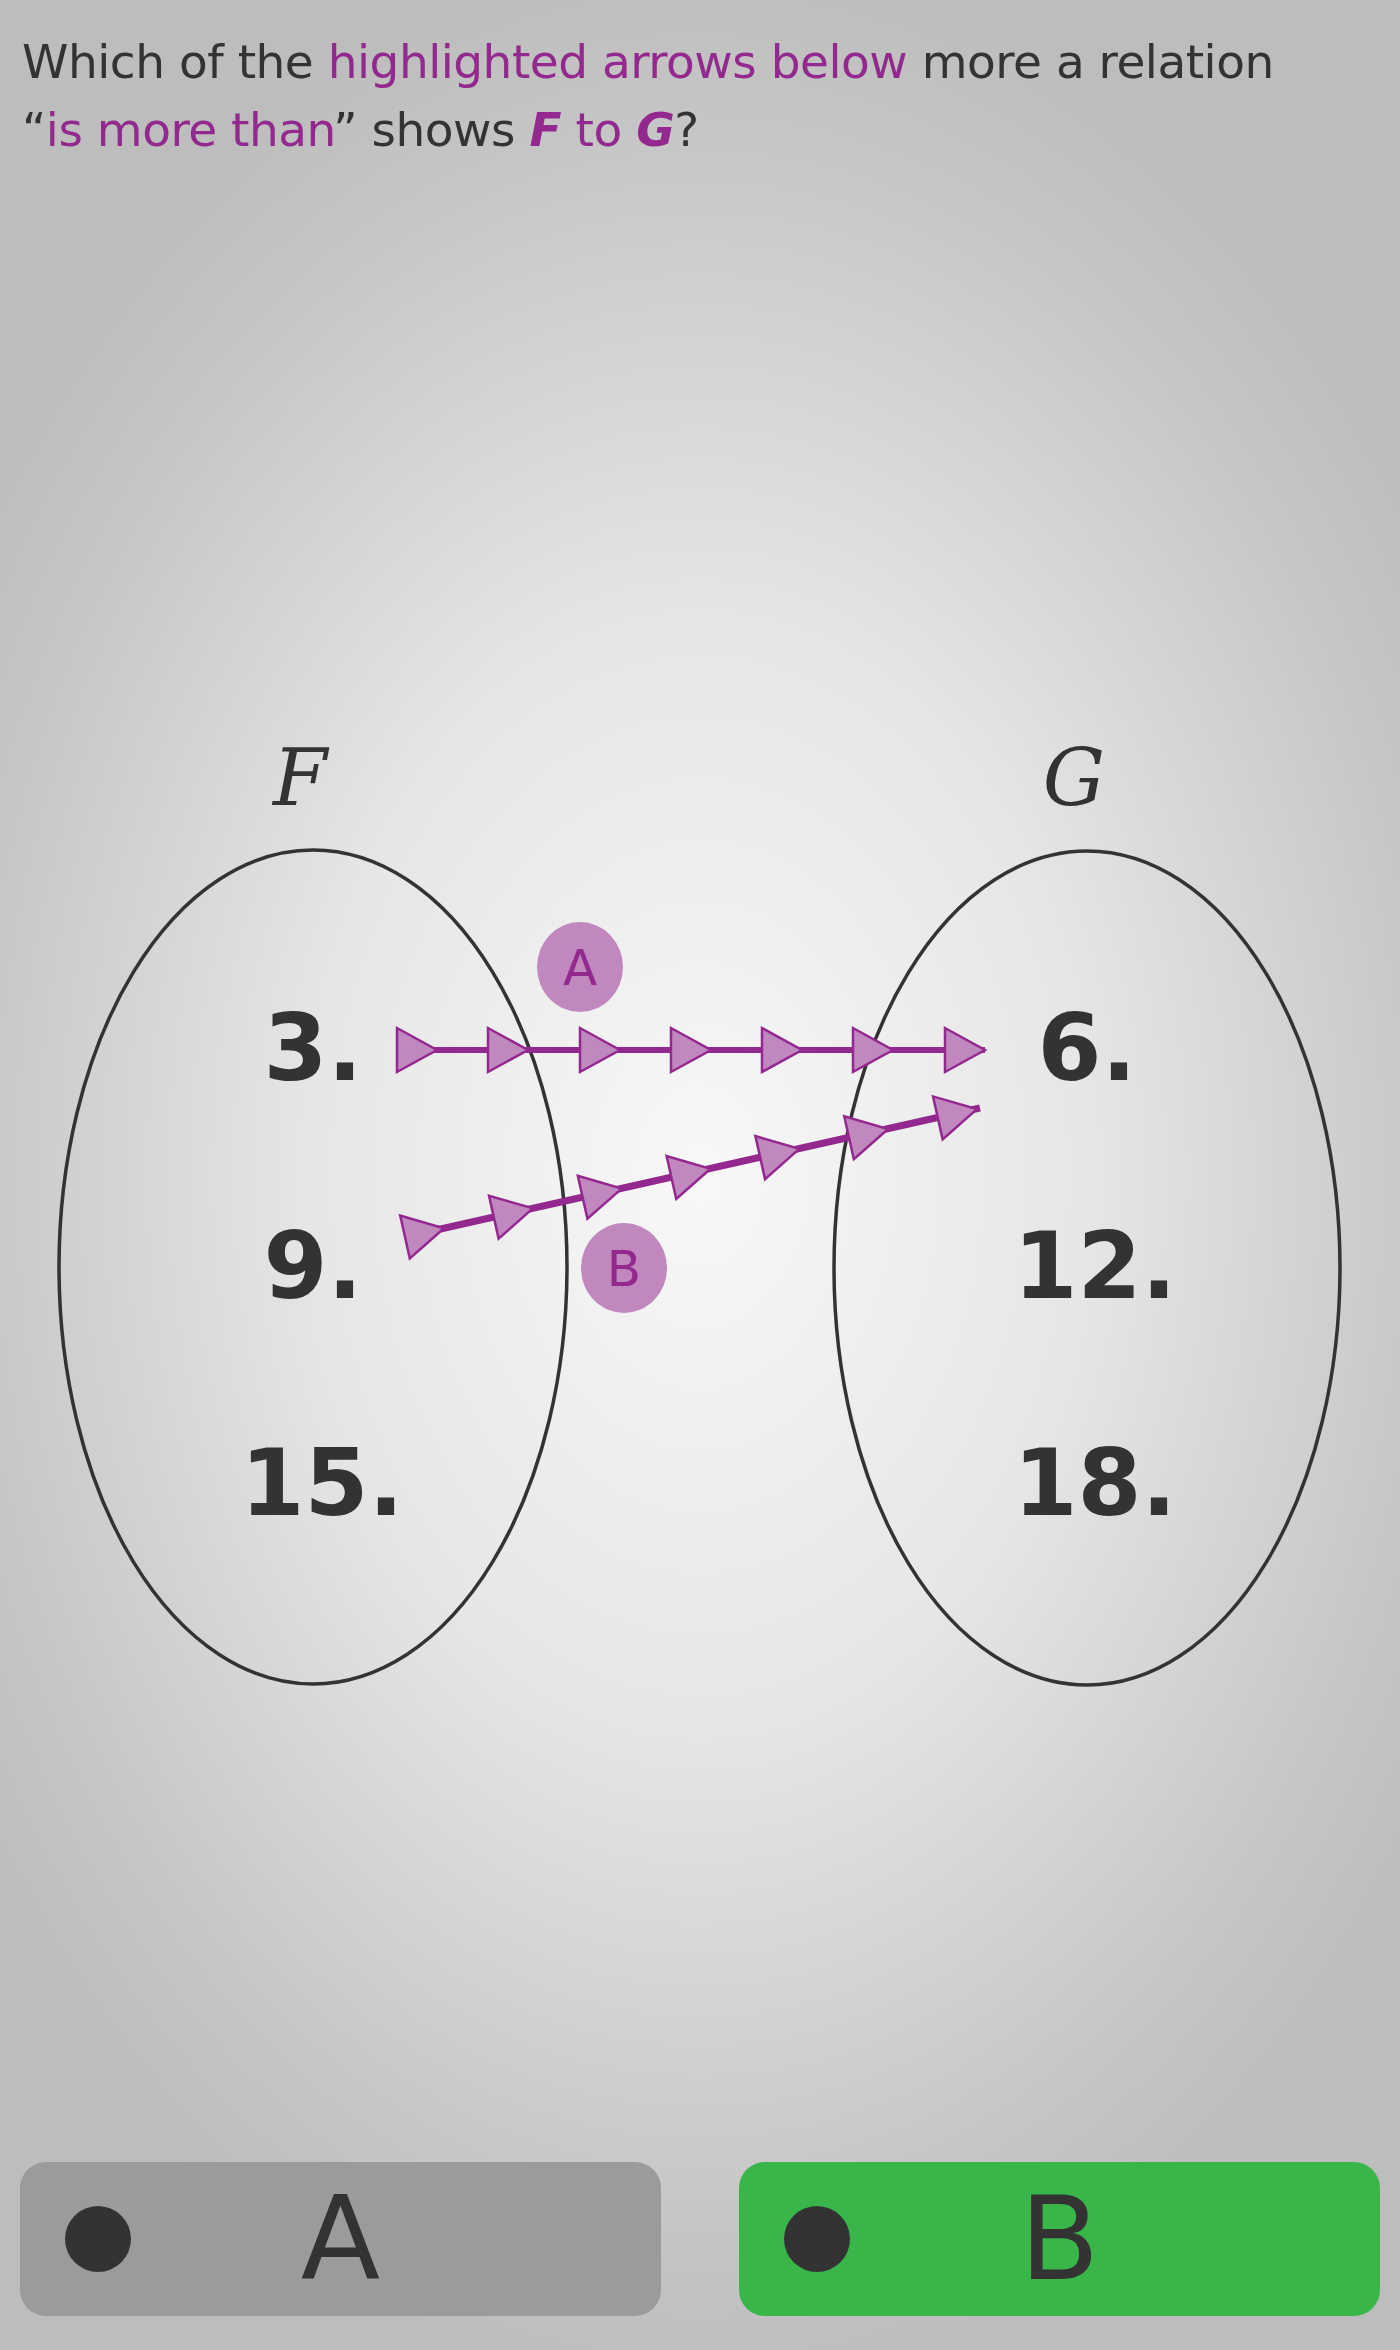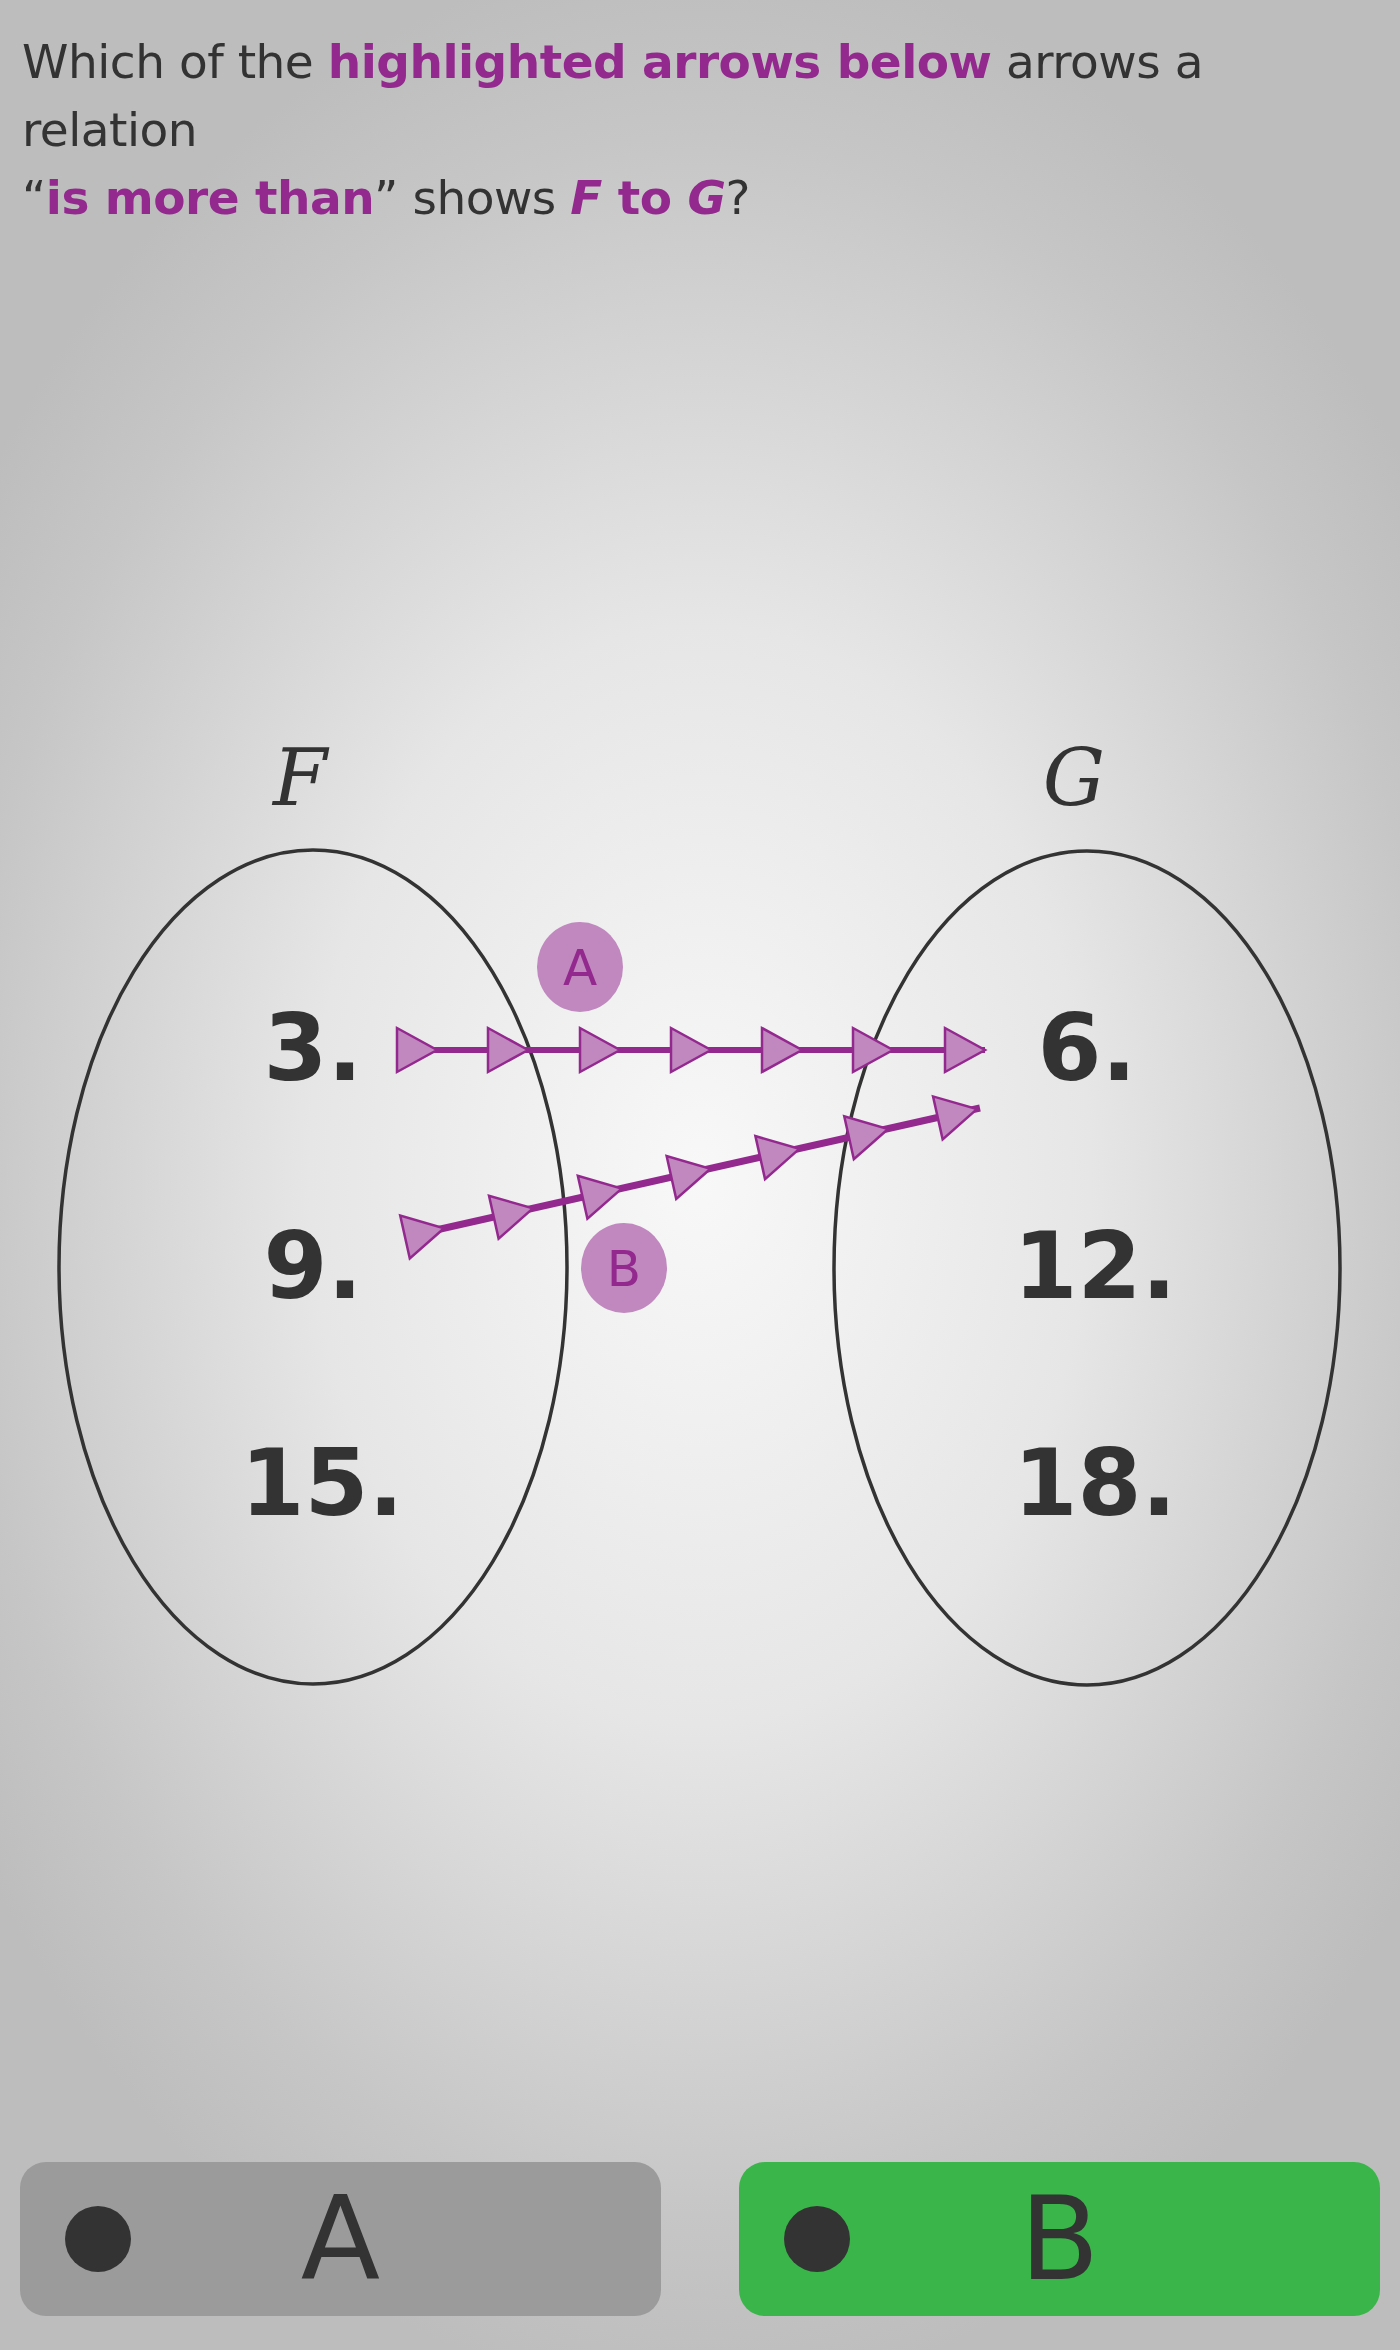--- a/index.html
+++ b/index.html
@@ -6,21 +6,21 @@
   body {
     width:1400px; height:2350px; overflow:hidden; position:relative;
     background: radial-gradient(ellipse 62% 52% at 50% 50%, #f8f8f8 0%, #e6e6e6 45%, #c6c6c6 85%, #bdbdbd 100%);
     font-family: "Liberation Sans", sans-serif;
   }
   .question {
     position:absolute; left:22px; top:28px; width:1370px;
     font-family: "DejaVu Sans", sans-serif; font-size:47px; line-height:68px;
     color:#333333; letter-spacing:-0.5px;
   }
-  .hl { color:#93288e; font-weight:bold; }
+  .hl { color:#93288e; font-weight:normal; }
   .hl-it { color:#93288e; font-weight:bold; font-style:italic; }
   svg.diagram { position:absolute; left:0; top:0; }
   .num { font-family:"DejaVu Sans", sans-serif; font-weight:bold; font-size:92px; fill:#333333; }
   .setlabel { font-family:"DejaVu Serif", serif; font-style:italic; font-size:78px; fill:#333333; }
   .badge-text { font-family:"DejaVu Sans", sans-serif; font-size:50px; fill:#93288e; }
   .answer {
     position:absolute; top:2162px; height:154px; width:641px; border-radius:26px;
     display:flex; align-items:center; cursor:pointer;
   }
   .answer.a { left:20px; background:#9b9b9b; }
@@ -31,21 +31,21 @@
   }
   .answer .label {
     position:absolute; left:0; right:0; top:0; bottom:0; text-align:center;
     font-family:"DejaVu Sans", sans-serif; font-size:116px; line-height:154px; color:#333333;
   }
 </style>
 </head>
 <body>
 
 <div class="question">
-  <span>Which of the </span><span class="hl">highlighted arrows below</span><span> arrows a relation</span><br>
+  <span>Which of the </span><span class="hl">highlighted arrows below</span><span> more a relation</span><br>
   <span>“</span><span class="hl">is more than</span><span>”</span><span> shows </span><span class="hl-it">F</span><span class="hl"> to </span><span class="hl-it">G</span><span>?</span>
 </div>
 
 <svg class="diagram" width="1400" height="2350" viewBox="0 0 1400 2350">
   <defs>
     <g id="tri">
         <polygon points="0,-22 0,22 40,0" fill="#c088bf" stroke="#93288e" stroke-width="2.5"></polygon>
       </g>
   </defs>
 

